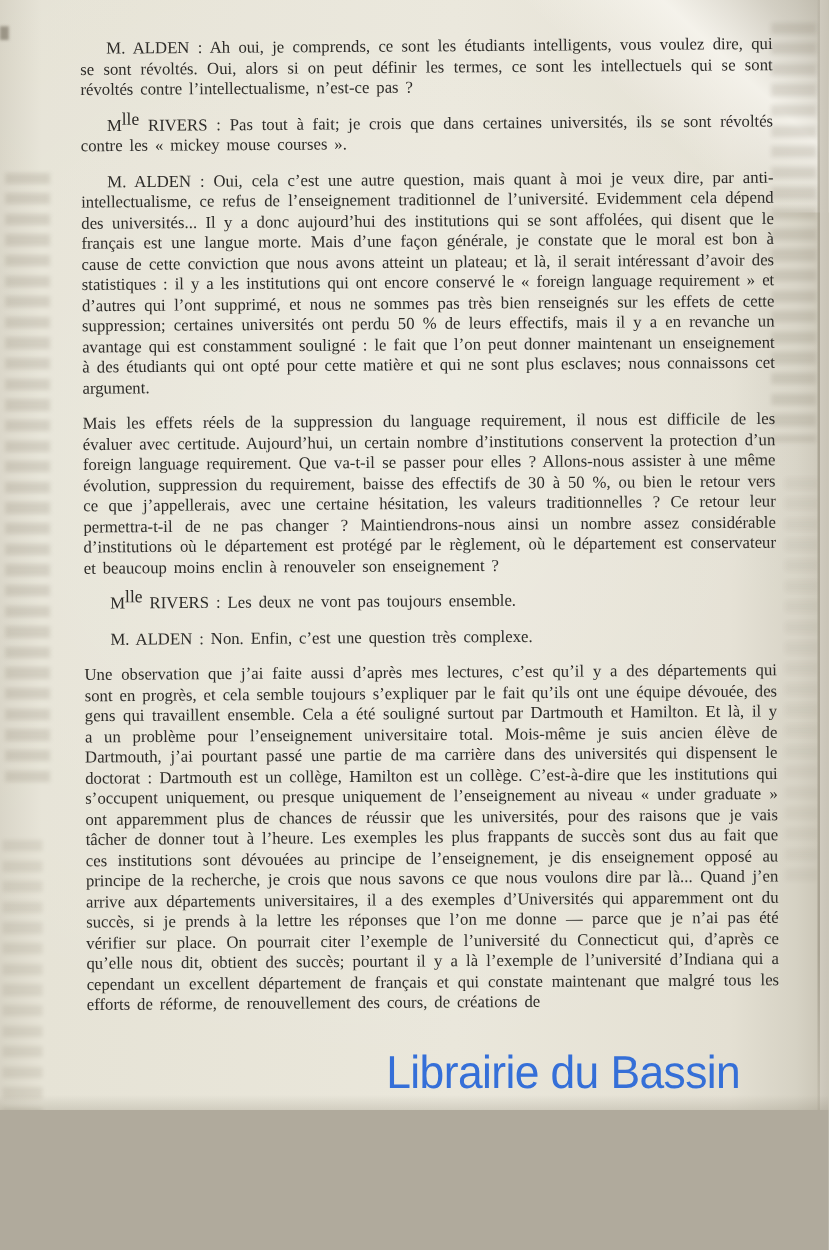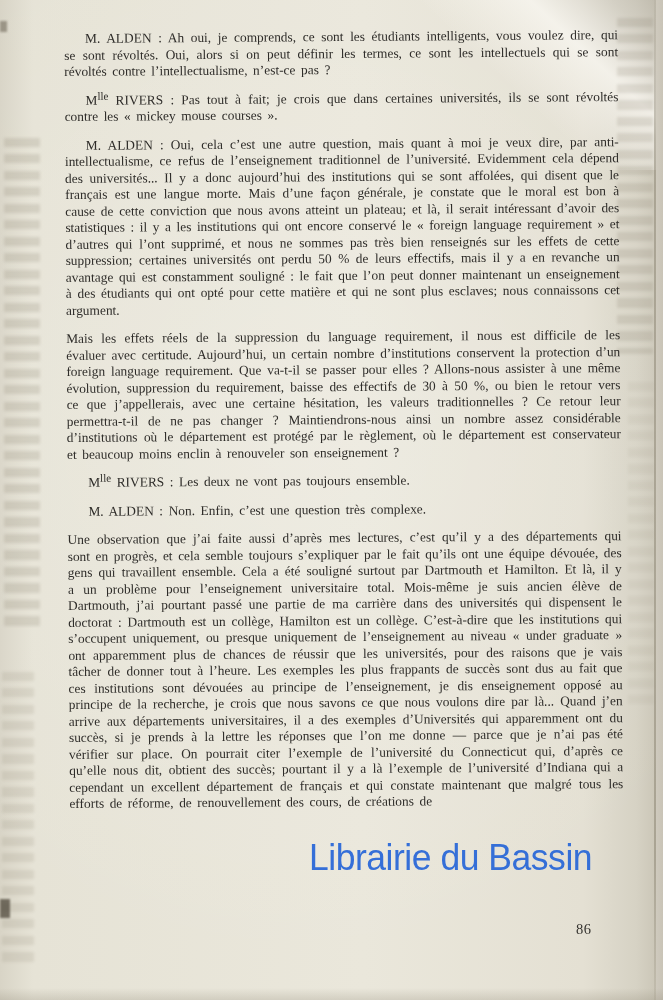--- a/index.html
+++ b/index.html
@@ -1,17 +1,17 @@
 <!DOCTYPE html>
 <html><head>
 <meta charset="utf-8">
 <style>
   html,body { margin:0; padding:0; background:#b0aa9c; }
   .page {
-    position:relative; width:663px; height:1000px; overflow:hidden; margin:0 auto;
+    position:relative; width:663px; height:888px; overflow:hidden; margin:0 auto;
     font-family:"Liberation Serif", serif;
     background:
       radial-gradient(120% 90% at 45% 42%, rgba(255,255,255,0.20), rgba(255,255,255,0) 62%),
       linear-gradient(90deg, #d8d4c6 0%, #e6e3d6 5%, #eae7db 55%, #e4e0d3 88%, #d6d2c4 96%, #c7c2b3 100%),
       #e7e4d8;
   }
   
   .corner-tr {
     position:absolute; top:0; right:0; width:330px; height:170px; z-index:1; pointer-events:none;
     background:linear-gradient(223deg,
@@ -47,21 +47,21 @@
     background:rgba(92,84,67,0.5); filter:blur(1.1px); z-index:2; }
 
   .textblock {
     position:absolute; left:64px; top:31px; width:554px; z-index:3;
     text-align:justify; font-size:13.4px; line-height:16.5px;
     color:#2e2c29; word-spacing:2.2px;
     transform:rotate(-0.4deg); transform-origin:left top;
   }
   .textblock p { margin:0 0 12px 0; }
   .textblock p.indent { text-indent:21px; }
-  sup.ord { font-size:11px; vertical-align:5px; line-height:0; }
+  sup.ord { font-size:14px; vertical-align:5px; line-height:0; }
   .it { }
 
   .watermark {
     position:absolute; left:309px; top:837px; z-index:9; white-space:nowrap;
     font-family:"Liberation Sans", sans-serif; font-size:37px; font-weight:400;
     color:#2e6bd8; letter-spacing:-0.5px; opacity:0.96;
     transform:scaleX(0.96); transform-origin:left top;
   }
   .pagenum {
     position:absolute; left:576px; top:921px; z-index:3;

